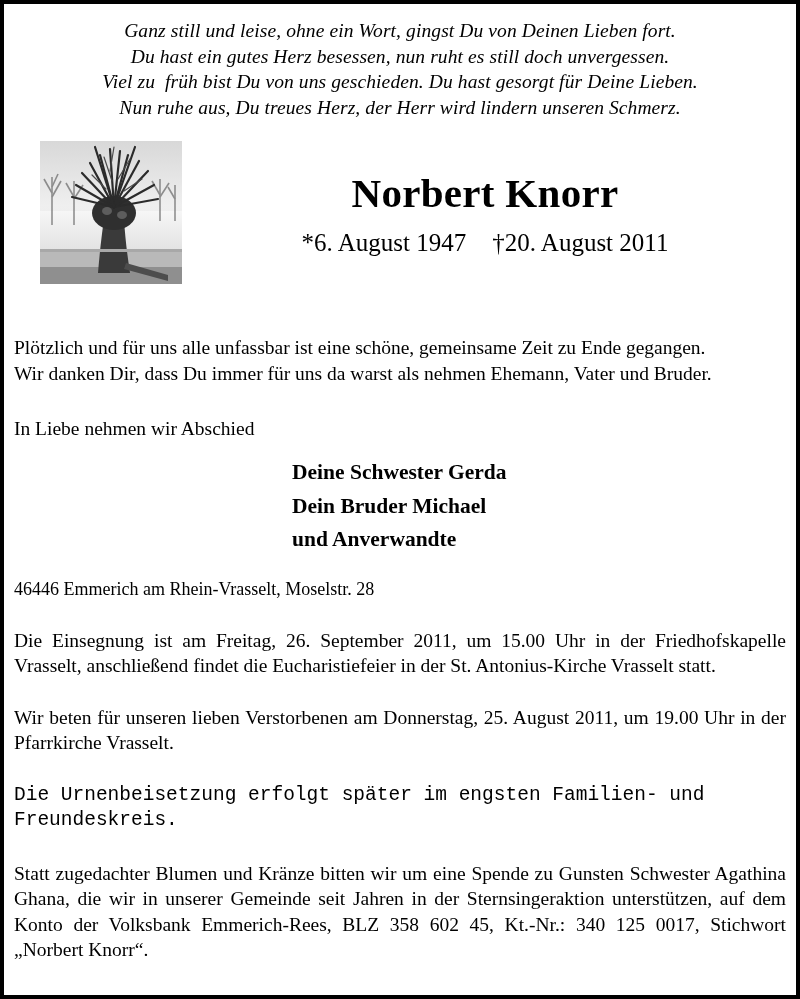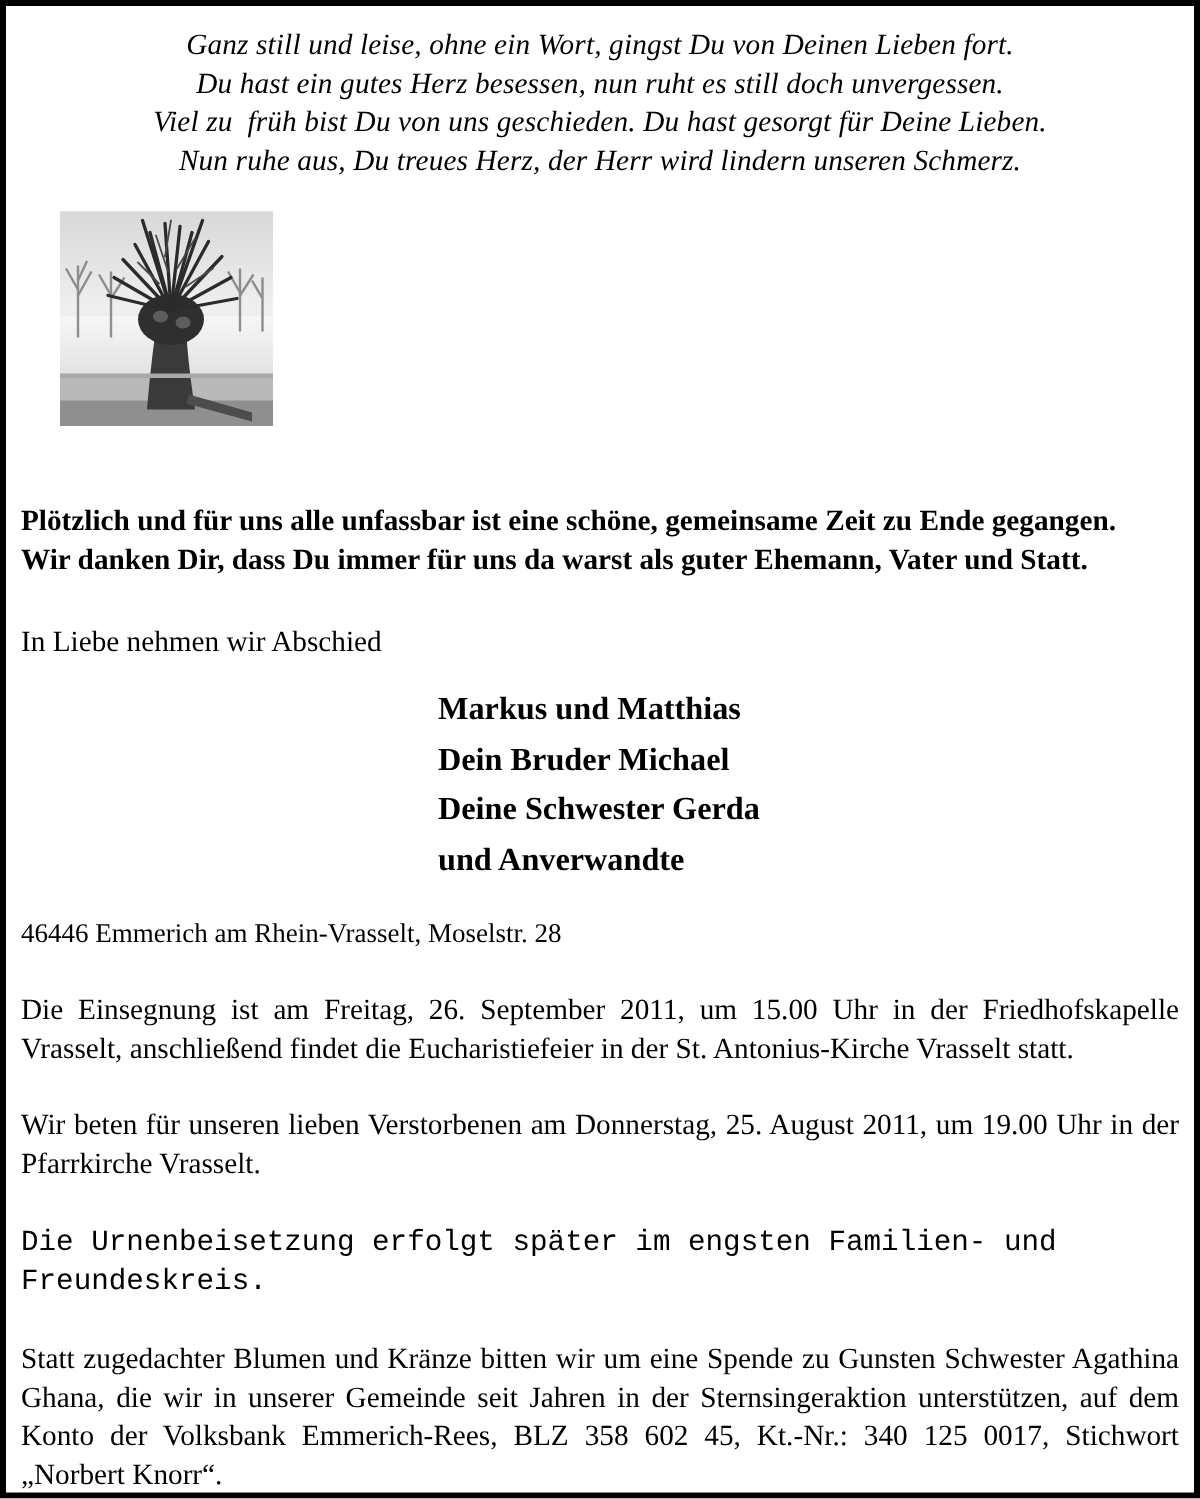--- a/index.html
+++ b/index.html
@@ -77,21 +77,21 @@
 
   
   .para {
     font-size: 19.5px;
     line-height: 25.5px;
     text-align: justify;
     text-justify: inter-word;
   }
   .para.left { text-align: left; }
   .intro { margin-top: 22px; }
-  .intro .line { display: block; font-weight: bold; }
+  .intro .line { display: block; }
 
   .farewell {
     margin-top: 30px;
     text-align: left;
     font-size: 19.5px;
     line-height: 25px;
   }
   .mourners {
     margin-top: 15px;
     padding-left: 278px;
@@ -193,33 +193,36 @@
                 <path d="M70 30 L74 6"></path>
             </g>
             <ellipse cx="67" cy="70" rx="5" ry="4" fill="#5d5d5d"></ellipse>
             <ellipse cx="82" cy="74" rx="5" ry="4" fill="#5d5d5d"></ellipse>
           </g>
           <path d="M86 122 L128 134 L128 140 L84 128 Z" fill="#4d4d4d"></path>
           <rect x="0" y="108" width="142" height="3" fill="#a8a8a8"></rect>
         </svg>
       </div>
 
+      <div class="name-wrap">
+        <div class="deceased-name">Norbert Knorr</div>
+        <div class="dates"><span>*6. August 1947</span><span class="gap"></span><span>†20. August 2011</span></div>
+      </div>
     </div>
 
     <div class="para left intro">
       <span class="line">Plötzlich und für uns alle unfassbar ist eine schöne, gemeinsame Zeit zu Ende gegangen.</span>
-      <span class="line">Wir danken Dir, dass Du immer für uns da warst als guter Ehemann, Vater und Statt.</span>
+      <span class="line">Wir danken Dir, dass Du immer für uns da warst als nehmen Ehemann, Vater und Bruder.</span>
     </div>
 
     <div class="farewell">In Liebe nehmen wir Abschied</div>
 
     <div class="mourners">
-      <div class="mourner"><span>Markus und Matthias</span></div>
+      <div class="mourner"><span>Deine Schwester Gerda</span></div>
       <div class="mourner"><span>Dein Bruder Michael</span></div>
-      <div class="mourner"><span>Deine Schwester Gerda</span></div>
       <div class="mourner"><span>und Anverwandte</span></div>
     </div>
 
     <div class="address">46446 Emmerich am Rhein-Vrasselt, Moselstr. 28</div>
 
     <div class="para block-1">Die Einsegnung ist am Freitag, 26. September 2011, um 15.00 Uhr in der Friedhofskapelle Vrasselt, anschließend findet die Eucharistiefeier in der St. Antonius-Kirche Vrasselt statt.</div>
     <div class="para block-2">Wir beten für unseren lieben Verstorbenen am Donnerstag, 25. August 2011, um 19.00 Uhr in der Pfarrkirche Vrasselt.</div>
     <div class="para left block-3">Die Urnenbeisetzung erfolgt später im engsten Familien- und Freundeskreis.</div>
     <div class="para block-4">Statt zugedachter Blumen und Kränze bitten wir um eine Spende zu Gunsten Schwester Agathina Ghana, die wir in unserer Gemeinde seit Jahren in der Sternsingeraktion unterstützen, auf dem Konto der Volksbank Emmerich-Rees, BLZ 358 602 45, Kt.-Nr.: 340 125 0017, Stichwort „Norbert Knorr“.</div>
 

